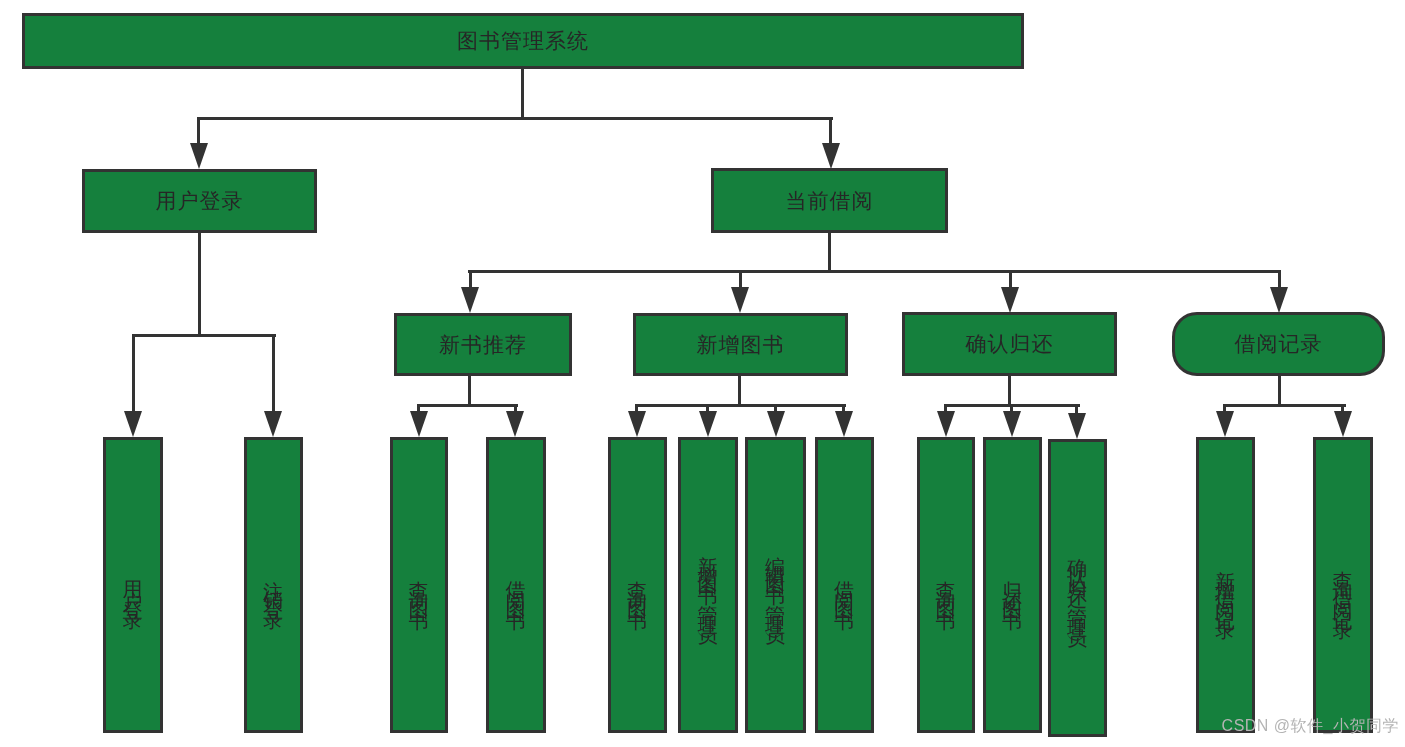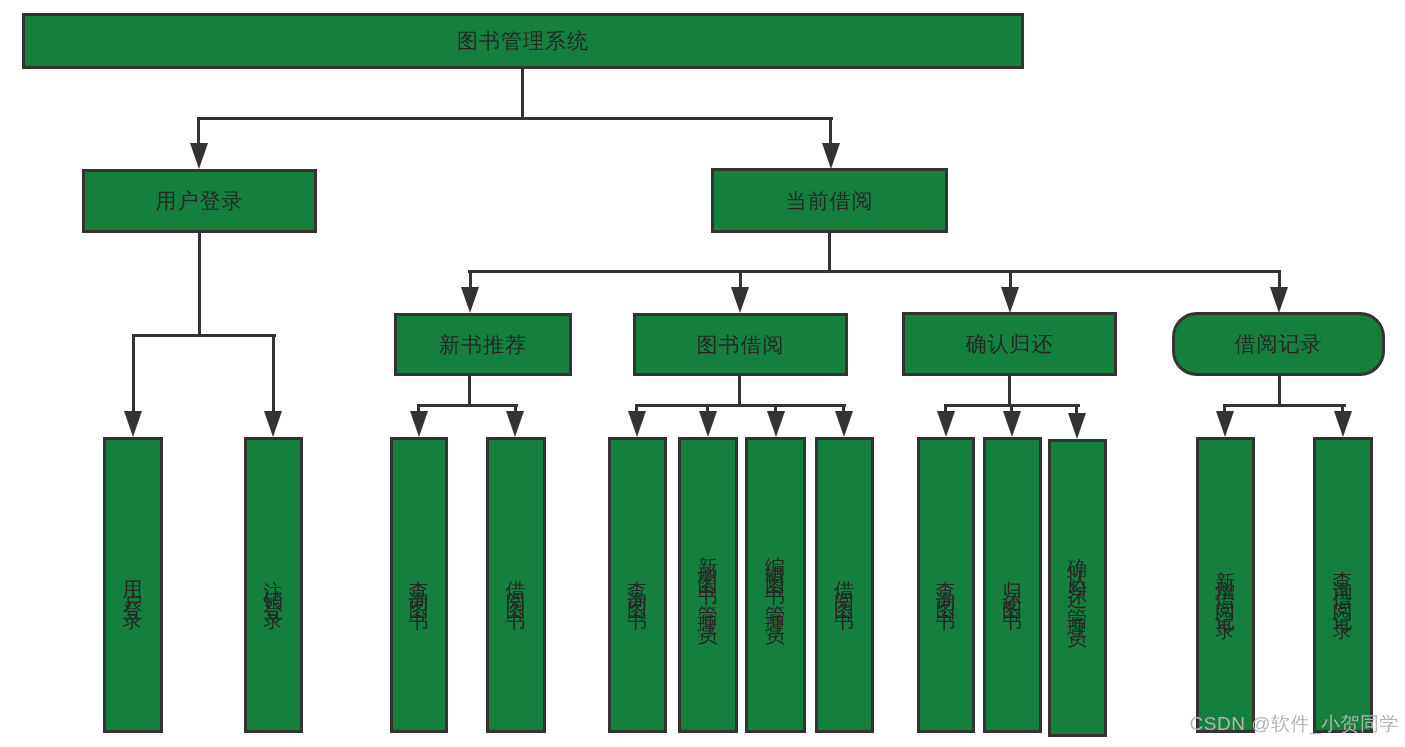--- a/index.html
+++ b/index.html
@@ -18,37 +18,37 @@
     letter-spacing:10px;line-height:1;white-space:nowrap;
   }
   .hline,.vline{position:absolute;background:#333333;z-index:1;}
   .arrow{
     position:absolute;width:0;height:0;z-index:1;
     border-left:9px solid transparent;border-right:9px solid transparent;
     border-top:26px solid #333333;
   }
   .watermark{
     position:absolute;right:6px;bottom:10px;z-index:3;
-    font-size:19px;color:#b4b4b4;letter-spacing:0.5px;
+    font-size:16px;color:#b4b4b4;letter-spacing:0.5px;
   }
 </style>
 </head>
 <body>
 
 <div class="canvas">
 
   <div class="box" style="left:22px;top:13px;width:1002px;height:56px;">图书管理系统</div>
 
   <div class="box" style="left:82px;top:169px;width:235px;height:64px;">用户登录</div>
 
   <div class="box" style="left:711px;top:168px;width:237px;height:65px;">当前借阅</div>
 
   <div class="box" style="left:373px;top:313px;width:178px;height:63px;margin-left:21px;">新书推荐</div>
 
-  <div class="box" style="left:633px;top:313px;width:215px;height:63px;">图书借阅</div>
+  <div class="box" style="left:633px;top:313px;width:215px;height:63px;">新增图书</div>
 
   <div class="box" style="left:902px;top:312px;width:215px;height:64px;">确认归还</div>
 
   <div class="box" style="left:1172px;top:312px;width:213px;height:64px;border-radius:25px;">借阅记录</div>
 
   <div class="box leaf" style="left:103px;top:437px;width:60px;height:296px;">
     <span class="vtext">用户登录</span>
   </div>
   <div class="box leaf" style="left:244px;top:437px;width:59px;height:296px;">
     <span class="vtext">注销登录</span>

